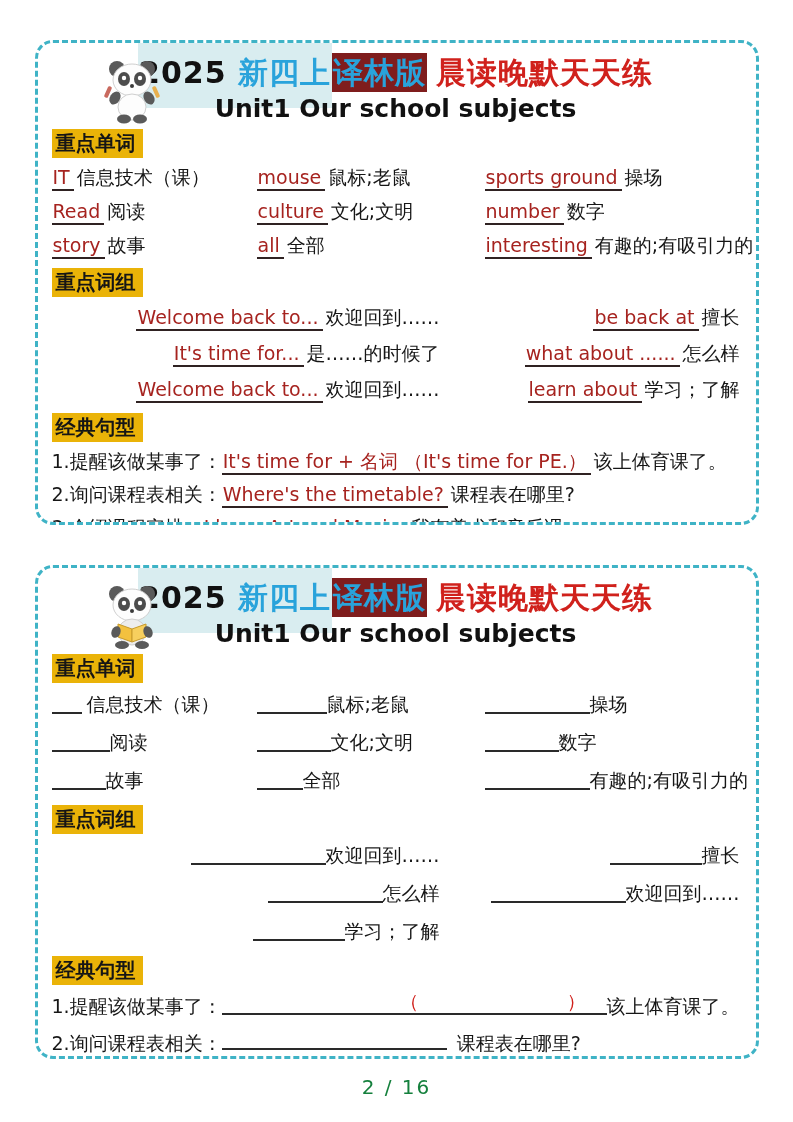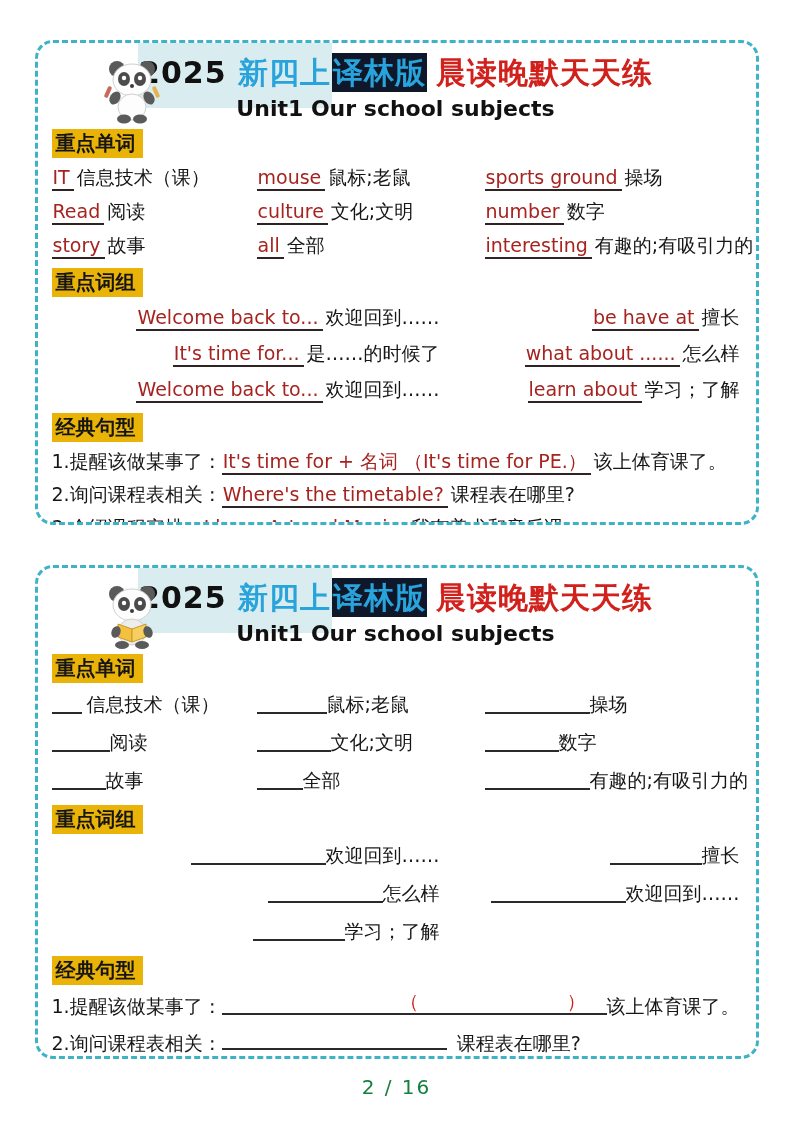--- a/index.html
+++ b/index.html
@@ -10,25 +10,25 @@
     width:724px; margin:0 auto; border:3px dashed #3fb3c6; border-radius:18px;
     padding:10px 16px 12px 14px; background:#fff; position:relative; overflow:hidden;
   }
   .panel.answer { height:485px; }
   .panel.practice { height:494px; margin-top:40px; }
 
   .panda { position:absolute; left:62px; top:16px; width:64px; height:66px; }
 
   .title-line { text-align:center; font-size:30px; font-weight:bold; line-height:40px; letter-spacing:1px; white-space:nowrap; }
   .hl-cyan { background:#d9edf0; padding:18px 1px; }
-  .hl-green { background:#0f172a; padding:2px 1px; }
+  .hl-green { background:#7f1d1d; padding:2px 1px; }
   .t-year { color:#111; }
   .t-blue { color:#29a3db; }
   .t-red  { color:#d0211c;margin-left:9px; }
-  .unit-line { text-align:center; font-size:22px; font-weight:bold; color:#111; line-height:30px; margin-top:1px; }
+  .unit-line { text-align:center; font-size:25px; font-weight:bold; color:#111; line-height:30px; margin-top:1px; }
 
   .badge {
     display:inline-block; background:#eab308; color:#151515; font-size:20px; font-weight:600;
     padding:1px 7px 2px 4px; margin:5px 0 3px 0; line-height:26px;
   }
 
   .words-grid { display:grid; grid-template-columns:205px 228px 1fr; row-gap:0; }
   .words-grid .cell { line-height:33px; white-space:nowrap; }
   .practice .words-grid .cell { line-height:36px; }
 
@@ -93,21 +93,21 @@
       <div class="cell"><span class="en">culture</span><span class="zh">文化;文明</span></div>
       <div class="cell"><span class="en">number</span><span class="zh">数字</span></div>
       <div class="cell"><span class="en">story</span><span class="zh">故事</span></div>
       <div class="cell"><span class="en">all</span><span class="zh">全部</span></div>
       <div class="cell"><span class="en">interesting</span><span class="zh">有趣的;有吸引力的</span></div>
     </div>
 
     <div><span class="badge">重点词组</span></div>
     <div class="phrase-grid">
       <div class="cell"><span class="en">Welcome back to...</span><span class="zh">欢迎回到……</span></div>
-      <div class="cell"><span class="en">be have at</span><span class="zh">擅长</span></div>
+      <div class="cell"><span class="en">be back at</span><span class="zh">擅长</span></div>
       <div class="cell"><span class="en">It's time for...</span><span class="zh">是……的时候了</span></div>
       <div class="cell"><span class="en">what about ......</span><span class="zh">怎么样</span></div>
       <div class="cell"><span class="en">Welcome back to...</span><span class="zh">欢迎回到……</span></div>
       <div class="cell"><span class="en">learn about</span><span class="zh">学习；了解</span></div>
     </div>
 
     <div><span class="badge">经典句型</span></div>
     <div>
       <div class="sent"><span class="zh">1.提醒该做某事了：</span><span class="en">It's time for + 名词 （It's time for PE.）</span><span class="zh">该上体育课了。</span></div>
       <div class="sent"><span class="zh">2.询问课程表相关：</span><span class="en">Where's the timetable?</span><span class="zh">课程表在哪里?</span></div>

